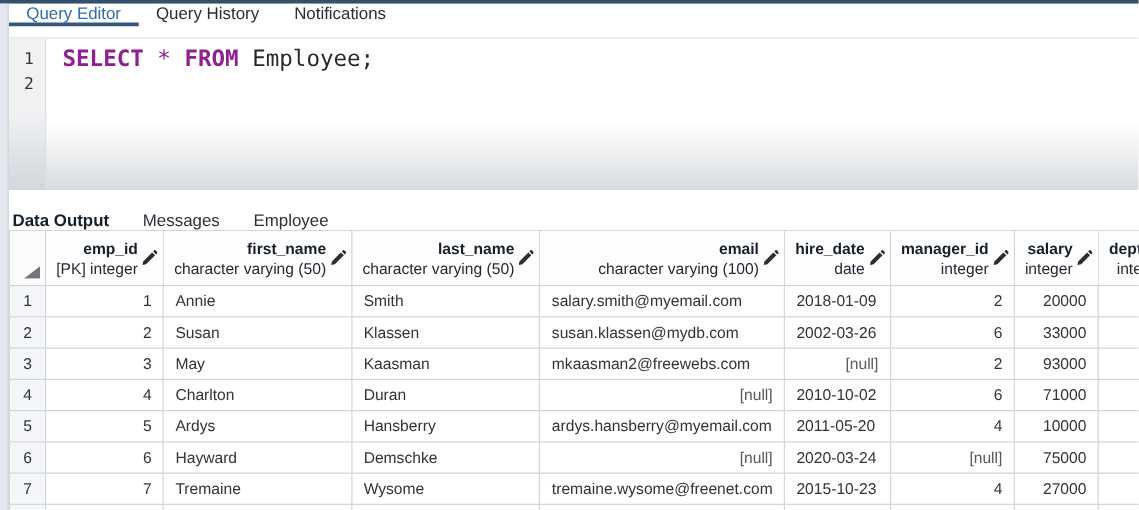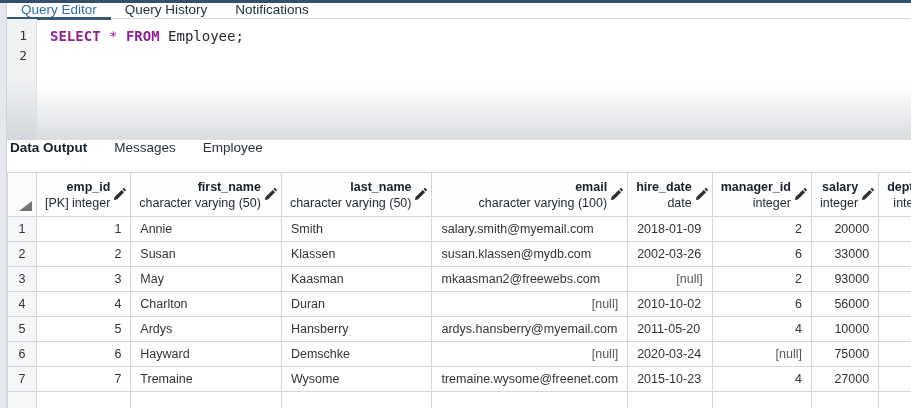--- a/index.html
+++ b/index.html
@@ -4,41 +4,41 @@
 <style>
   * { margin:0; padding:0; box-sizing:border-box; }
   html,body { width:911px; height:408px; overflow:hidden; }
   body { font-family:"Liberation Sans", sans-serif; background:#fff; position:relative; }
 
   .topbar { height:3px; background:#35506b; width:100%; }
   .left-strip { position:absolute; left:0; top:3px; width:7px; height:405px;
     background:#e4e8ee; border-right:1px solid #cdd2d9; z-index:5; }
 
   
-  .main-tabs { display:flex; align-items:center; height:16px; padding-left:7px;
+  .main-tabs { display:flex; align-items:flex-start; height:28px; padding-left:7px;
     border-bottom:1px solid #d9dde1; background:#fff; }
   .main-tab { display:flex; align-items:center; padding:0 14px; font-size:13.5px;
     color:#24303a; cursor:pointer; border-bottom:3px solid transparent; margin-bottom:-1px; }
   .main-tab.active { color:#2e6da6; border-bottom-color:#36587a; }
 
   
   .editor { display:flex; height:121px;
     background:linear-gradient(180deg,#ffffff 0%,#ffffff 55%,#d9dce0 100%); }
   .gutter { width:37px; padding-top:7px;
     background:linear-gradient(180deg,#eff1f3 0%,#eff1f3 50%,#d3d6da 100%);
     border-right:1px solid #dcdfe2; }
   .gutter .ln { font-family:"DejaVu Sans Mono", monospace; font-size:13px; color:#333;
     text-align:right; padding-right:9px; line-height:20px; }
   .code-area { flex:1; padding:7px 0 16px 13px; font-family:"DejaVu Sans Mono", monospace;
-    font-size:14px; line-height:20px; color:#24292e; white-space:pre; }
+    font-size:18px; line-height:20px; color:#24292e; white-space:pre; }
   .tok-kw { color:#902092; font-weight:bold; }
   .tok-op { color:#902092; }
 
   
-  .output-tabs { display:flex; align-items:flex-start; height:32px; padding-left:10px; background:#fff; }
+  .output-tabs { display:flex; align-items:flex-end; height:32px; padding-left:10px; background:#fff; }
   .output-tab { font-size:13.5px; color:#2a3138; margin-right:27px; cursor:pointer; }
   .output-tab.active { font-weight:bold; color:#17202a; }
 
   
   table.results { border-collapse:collapse; table-layout:fixed; margin-left:7px; }
   table.results th, table.results td { border:1px solid #d2d5d9; overflow:hidden; white-space:nowrap; }
   thead th { background:#fefefe; height:44px; vertical-align:middle; position:relative;
     text-align:right; padding:2px 20px 2px 8px; font-weight:normal; }
   .col-name { font-size:12.5px; font-weight:bold; color:#17202a; line-height:16px; }
   .col-type { font-size:12.5px; color:#1f2730; line-height:16px; }
@@ -188,21 +188,21 @@
           <td class="align-right">2</td>
         </tr>
         <tr>
           <th class="rownum">4</th>
           <td class="align-right">4</td>
           <td class="">Charlton</td>
           <td class="">Duran</td>
           <td class=" null-val">[null]</td>
           <td class="">2010-10-02</td>
           <td class="align-right">6</td>
-          <td class="align-right">56000</td>
+          <td class="align-right">71000</td>
           <td class="align-right">2</td>
         </tr>
         <tr>
           <th class="rownum">5</th>
           <td class="align-right">5</td>
           <td class="">Ardys</td>
           <td class="">Hansberry</td>
           <td class="">ardys.hansberry@myemail.com</td>
           <td class="">2011-05-20</td>
           <td class="align-right">4</td>

